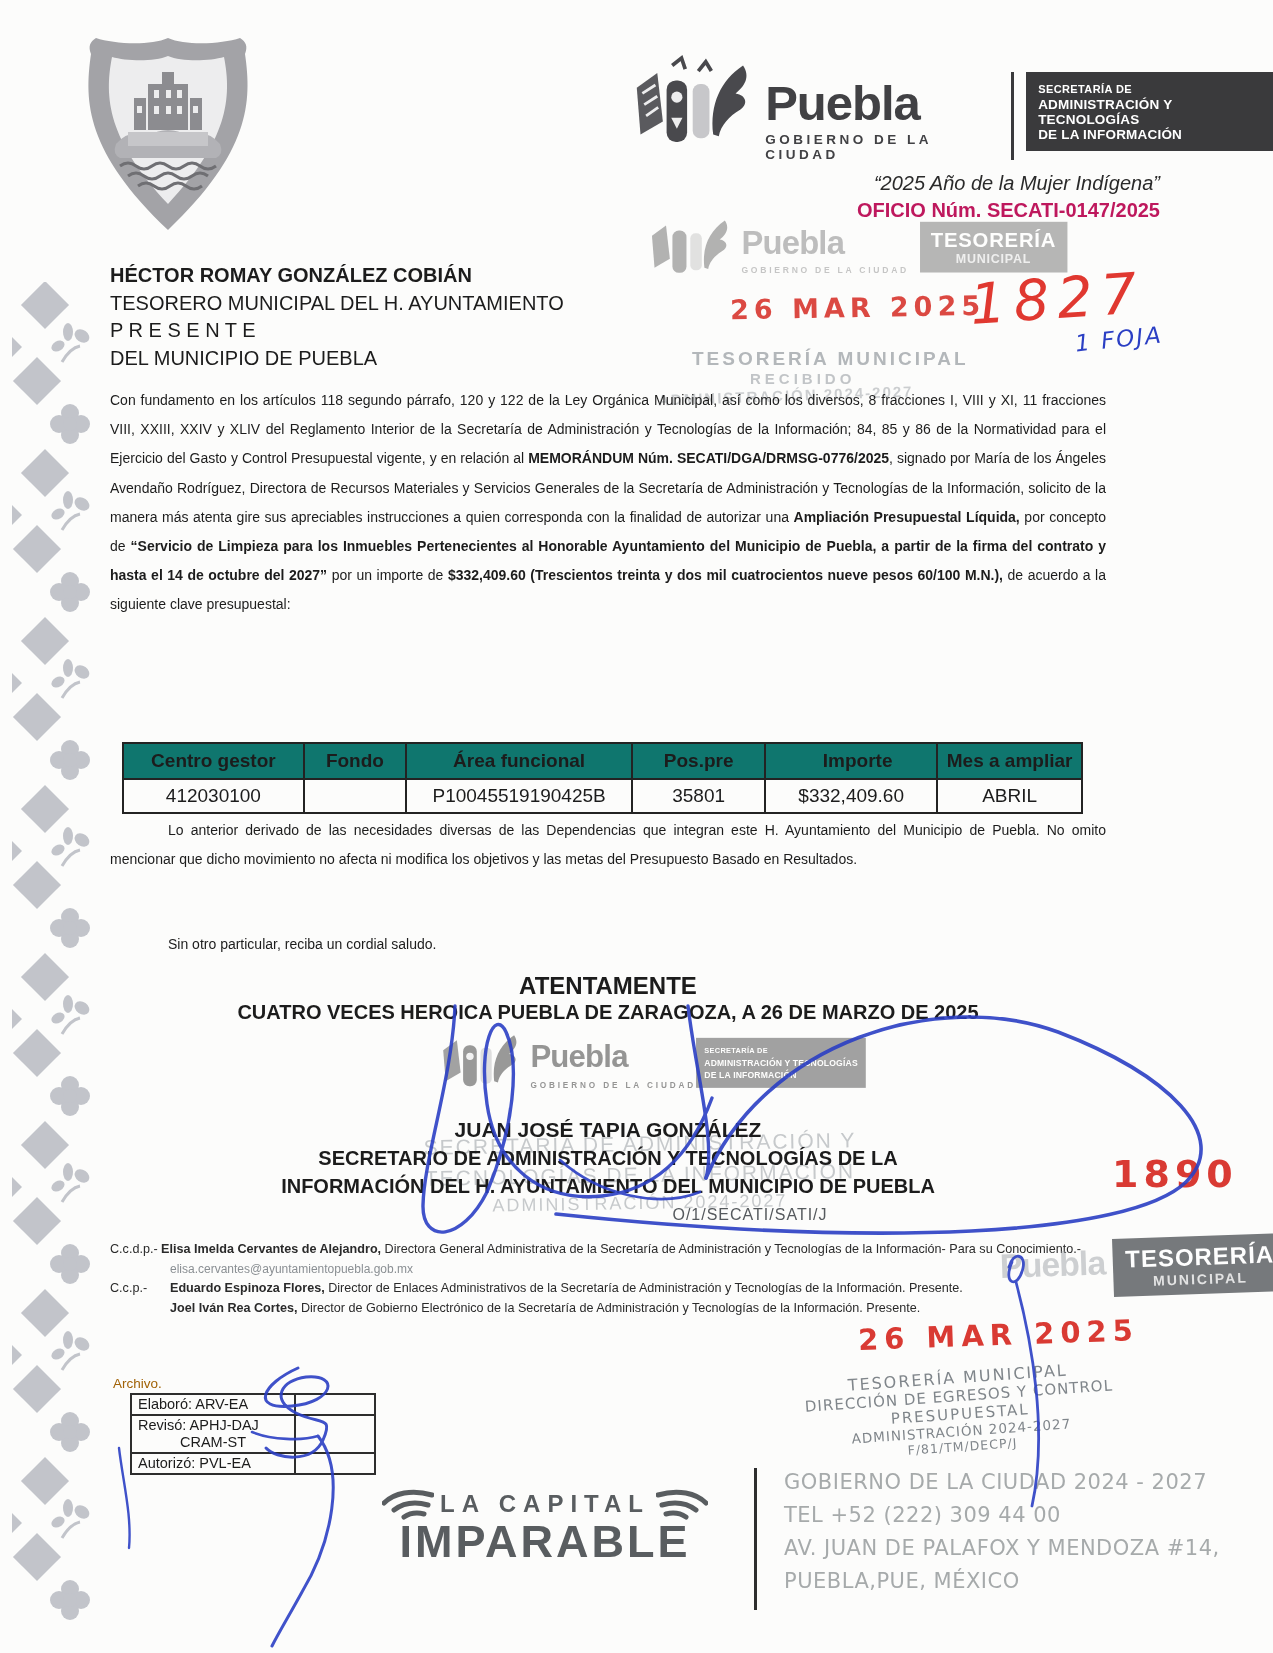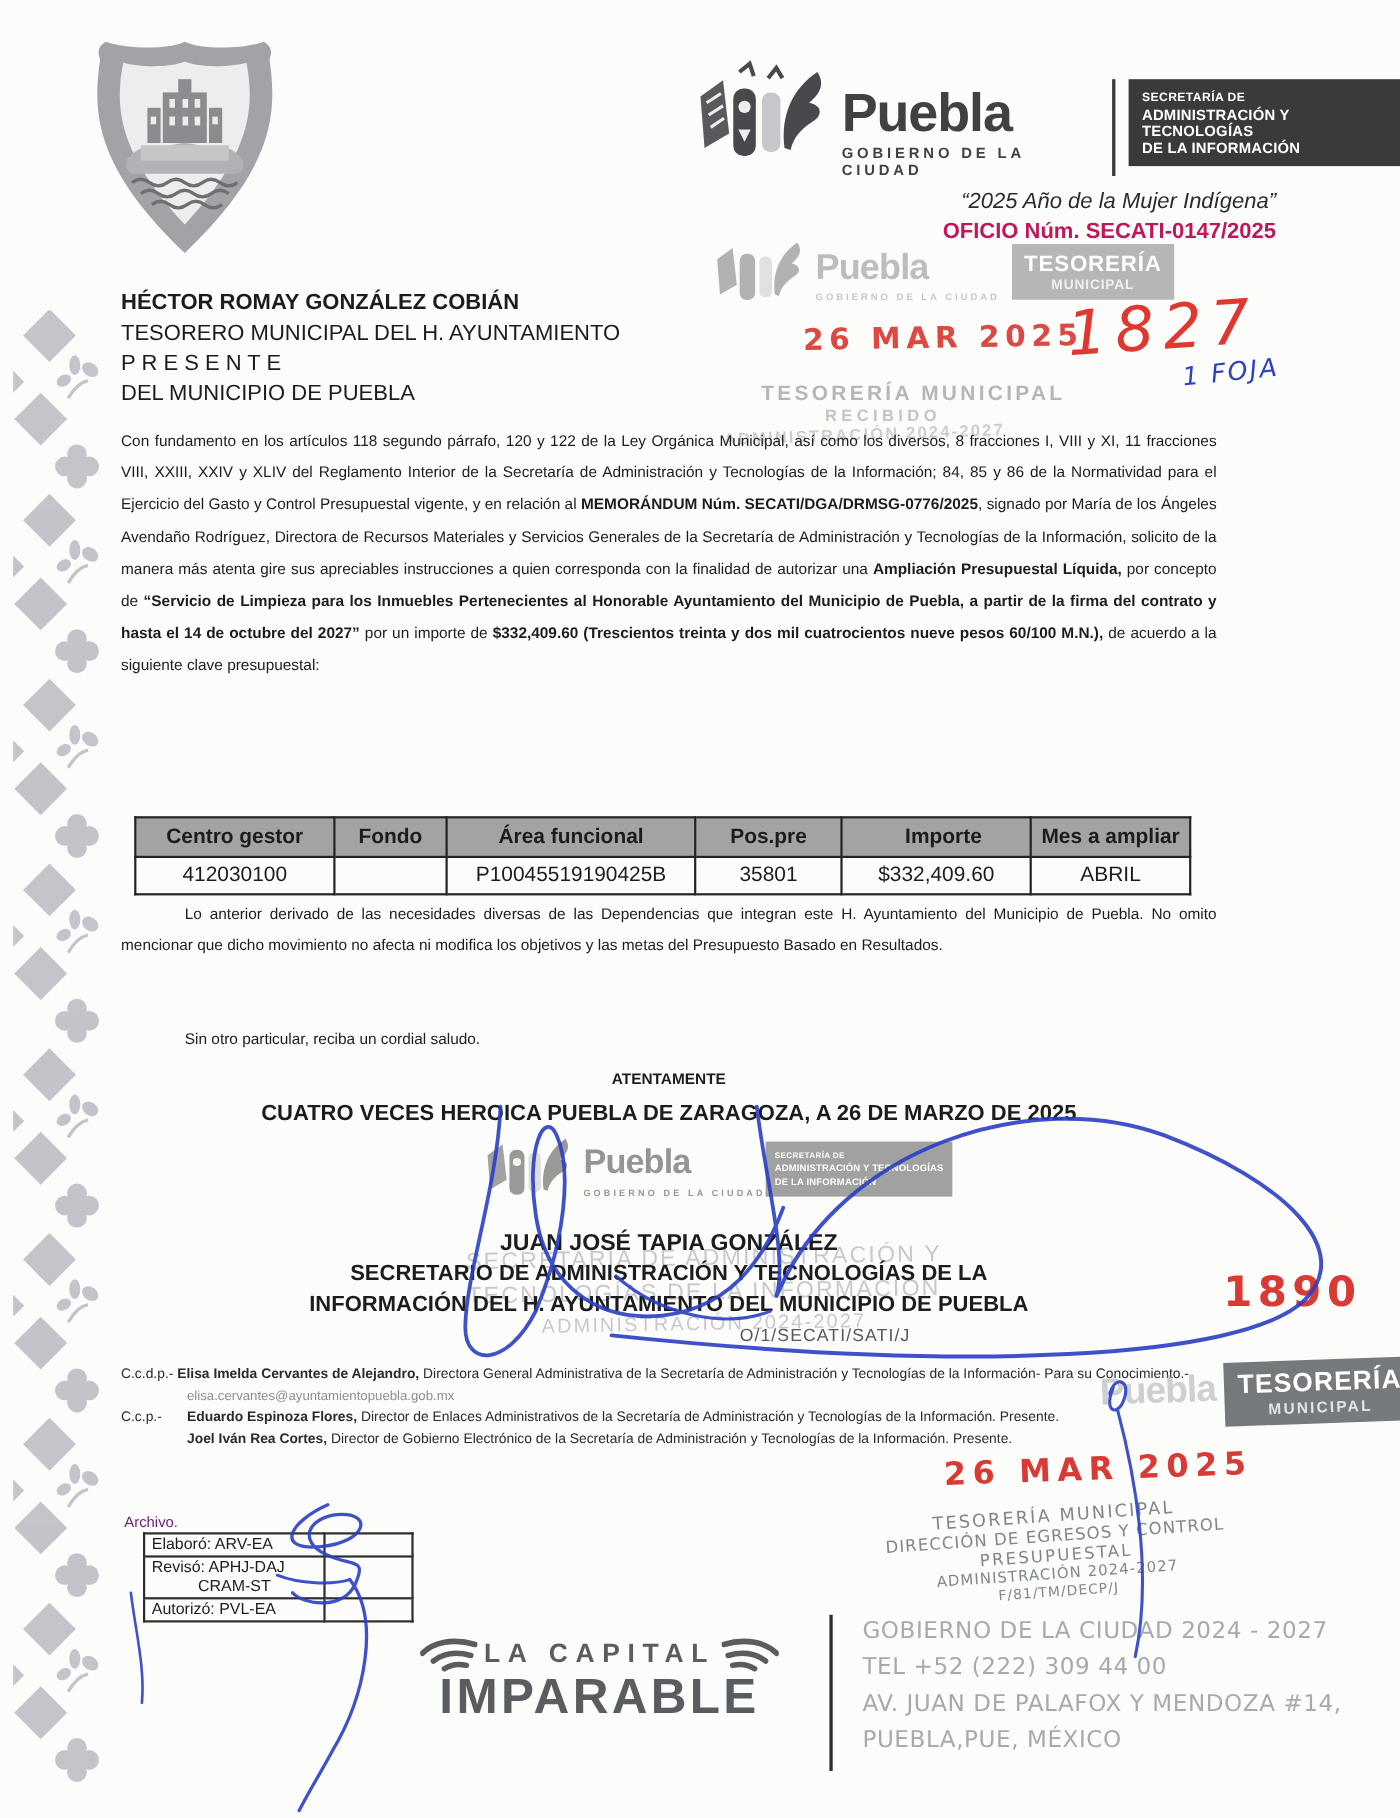--- a/index.html
+++ b/index.html
@@ -23,34 +23,34 @@
   .oficio{font-weight:bold; font-size:20px; color:#be185d;}
   .recipient{font-size:20px; line-height:27.5px;}
   .recipient .name{font-weight:bold;}
   .para{font-size:14px; line-height:29.2px; text-align:justify;}
   .indent{text-indent:58px;}
   .center{text-align:center;}
   .bold{font-weight:bold;}
   
   table.budget{border-collapse:collapse; font-size:19px;}
   table.budget th, table.budget td{border:2px solid #232323; text-align:center; padding:2px 4px;}
-  table.budget th{font-weight:bold; background:#a3a3a3; height:30px;}
+  table.budget th{font-weight:bold; background:#0f766e; height:30px;}
   table.budget td{height:28px;}
   
   .ghost{color:#9ba0a5;}
   .red-stamp{color:#d93a33; font-weight:bold; font-family:"DejaVu Sans", sans-serif;}
   .hand-red{color:#e03830; font-style:italic; font-family:"DejaVu Sans", sans-serif;}
   .hand-blue{color:#2b3fc4; font-style:italic; font-family:"DejaVu Sans", sans-serif;}
   .stampbox{background:#55595d; color:#fff; text-align:center;}
   
   .cc{font-size:12.6px; line-height:19.5px; color:#2a2a2a;}
   .cc b{font-weight:bold;}
   .cc .email{color:#8a8f93; font-size:12px;}
   
-  .arch-label{font-size:13.5px; color:#701a75;}
+  .arch-label{font-size:13.5px; color:#a16207;}
   table.arch{border-collapse:collapse; font-size:14.5px;}
   table.arch td{border:2px solid #2d2d2d; padding:1px 6px; line-height:17px;}
   
   .addr{font-size:21px; line-height:33px; color:#a6aaab; letter-spacing:.5px; font-family:"DejaVu Sans", sans-serif;}
   .capital{color:#595d60; text-align:center;}
   .capital .c1{font-size:24px; font-weight:bold; letter-spacing:7px;}
   .capital .c2{font-size:45px; font-weight:bold; letter-spacing:3px; line-height:42px;}
   svg{display:block;}
 </style>
 </head>
@@ -198,21 +198,21 @@
       <td>35801</td>
       <td>$332,409.60</td>
       <td>ABRIL</td>
     </tr>
   </tbody>
     </table>
 
   <div class="abs para indent" style="left:110px; top:816px; width:996px;">Lo anterior derivado de las necesidades diversas de las Dependencias que integran este H. Ayuntamiento del Municipio de Puebla. No omito mencionar que dicho movimiento no afecta ni modifica los objetivos y las metas del Presupuesto Basado en Resultados.</div>
   <div class="abs para" style="left:168px; top:930px; width:900px;">Sin otro particular, reciba un cordial saludo.</div>
 
-  <div class="abs center bold" style="left:110px; top:972px; width:996px; font-size:14px;">ATENTAMENTE</div>
+  <div class="abs center bold" style="left:110px; top:972px; width:996px; font-size:24px;">ATENTAMENTE</div>
   <div class="abs center bold" style="left:110px; top:1001px; width:996px; font-size:20px;">CUATRO VECES HEROICA PUEBLA DE ZARAGOZA, A 26 DE MARZO DE 2025</div>
 
   <div class="abs logo-row" style="left:432px; top:1028px; opacity:.55; filter:grayscale(1); transform:scale(.82); transform-origin:0 0;">
     <svg width="110" height="95" viewBox="0 0 145 122">
       <path d="M18,34 L40,18 L46,70 L22,84 Z" fill="#5a5a5e"></path>
       <rect x="50" y="26" width="22" height="66" rx="10" fill="#49494d"></rect>
       <circle cx="61" cy="44" r="6" fill="#ededee"></circle>
       <rect x="78" y="30" width="18" height="58" rx="8" fill="#c7c7ca"></rect>
       <path d="M100,84 C96,52 108,26 132,10 C140,22 134,32 124,40 C136,42 138,52 128,58 C118,64 108,74 106,86 Z" fill="#49494d"></path>
     </svg>

